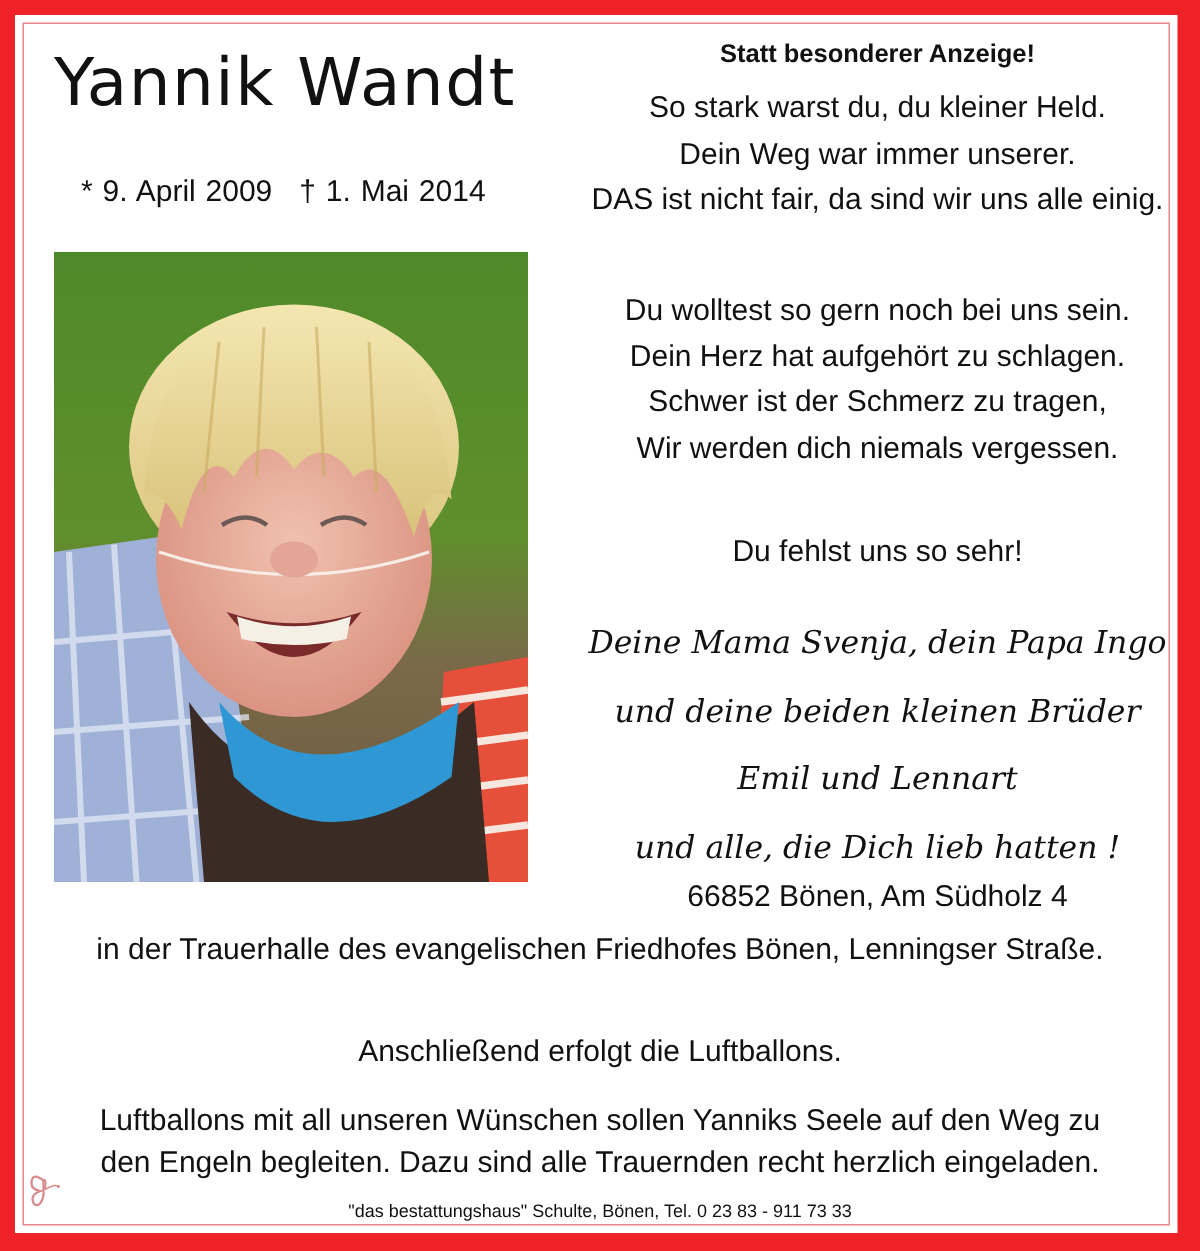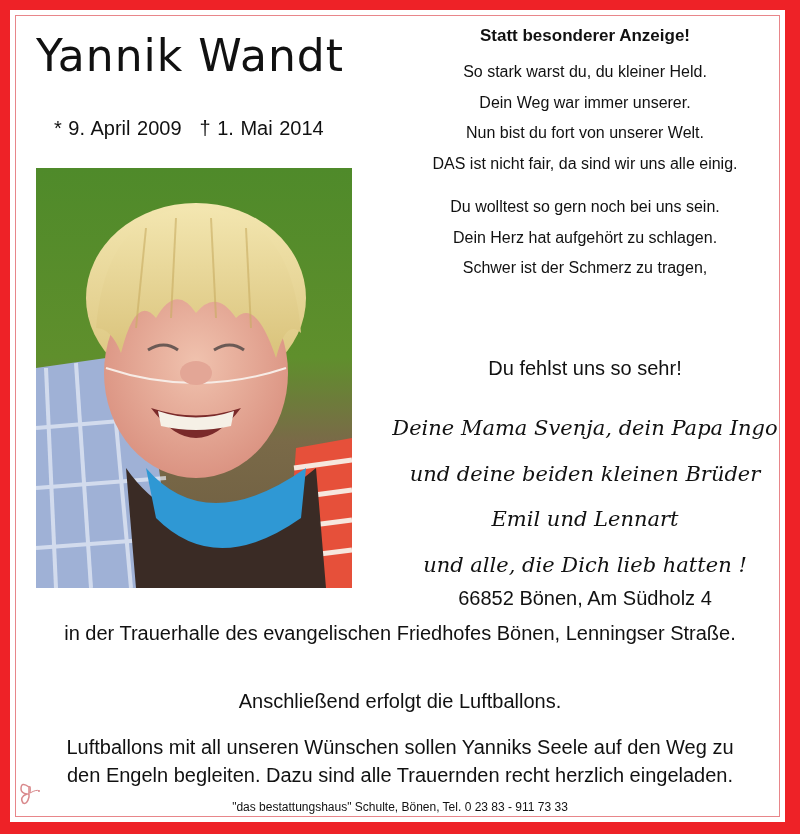--- a/index.html
+++ b/index.html
@@ -5,21 +5,21 @@
     html, body { margin: 0; padding: 0; }
     body { width: 800px; height: 834px; background: #ffffff; position: relative; overflow: hidden; font-family: "Liberation Sans", sans-serif; color: #111; }
     .frame { position: absolute; left: 0; top: 0; width: 800px; height: 834px; box-sizing: border-box; border-style: solid; border-color: #ee2227; border-width: 10px 15px 12px 10px; }
     .inner-line { position: absolute; left: 15px; top: 15px; right: 20px; bottom: 17px; border: 1px solid #e8868a; }
     .name { position: absolute; left: 36px; top: 30px; font-family: "DejaVu Sans", sans-serif; font-size: 44px; letter-spacing: 1px; color: #111; }
     .dates { position: absolute; left: 54px; top: 117px; font-size: 20px; word-spacing: 1px; }
     .dates .gap { display: inline-block; width: 18px; }
     .photo { position: absolute; left: 36px; top: 168px; width: 316px; height: 420px; overflow: hidden; }
     .right-col { position: absolute; left: 383px; width: 404px; text-align: center; }
     .intro { top: 26px; font-size: 17px; font-weight: bold; }
-    .poem { font-size: 16px; line-height: 30.5px; }
+    .poem { font-size: 20px; line-height: 30.5px; }
     .poem1 { top: 57px; }
     .poem2 { top: 192px; }
     .missing { top: 357px; font-size: 20px; }
     .family { top: 406px; font-family: "DejaVu Serif", serif; font-style: italic; font-size: 21px; line-height: 45.5px; }
     .address { top: 587px; font-size: 20px; }
     .full { position: absolute; left: 20px; width: 760px; text-align: center; font-size: 20px; }
     .ceremony { top: 620px; line-height: 27px; }
     .burial { top: 690px; }
     .balloons { top: 733px; line-height: 28px; }
     .footer { top: 800px; font-size: 12px; }
@@ -101,28 +101,28 @@
     <path d="M115 240 Q160 300 205 240 Q160 255 115 240 Z" fill="#7a2a2a"></path>
     <path d="M122 243 Q160 256 198 243 L195 258 Q160 266 125 258 Z" fill="#f5f0e6"></path>
   </svg>
 </div>
 
 <div class="right-col intro">Statt besonderer Anzeige!</div>
 
 <div class="right-col poem poem1">
   <div>So stark warst du, du kleiner Held.</div>
   <div>Dein Weg war immer unserer.</div>
-  <div>Nun bist du fort von unserer Welt.</div>
   <div>DAS ist nicht fair, da sind wir uns alle einig.</div>
 </div>
 
 <div class="right-col poem poem2">
   <div>Du wolltest so gern noch bei uns sein.</div>
   <div>Dein Herz hat aufgehört zu schlagen.</div>
   <div>Schwer ist der Schmerz zu tragen,</div>
+  <div>Wir werden dich niemals vergessen.</div>
 </div>
 
 <div class="right-col missing">Du fehlst uns so sehr!</div>
 
 <div class="right-col family">
   <div>Deine Mama Svenja, dein Papa Ingo</div>
   <div>und deine beiden kleinen Brüder</div>
   <div>Emil und Lennart</div>
   <div>und alle, die Dich lieb hatten !</div>
 </div>

